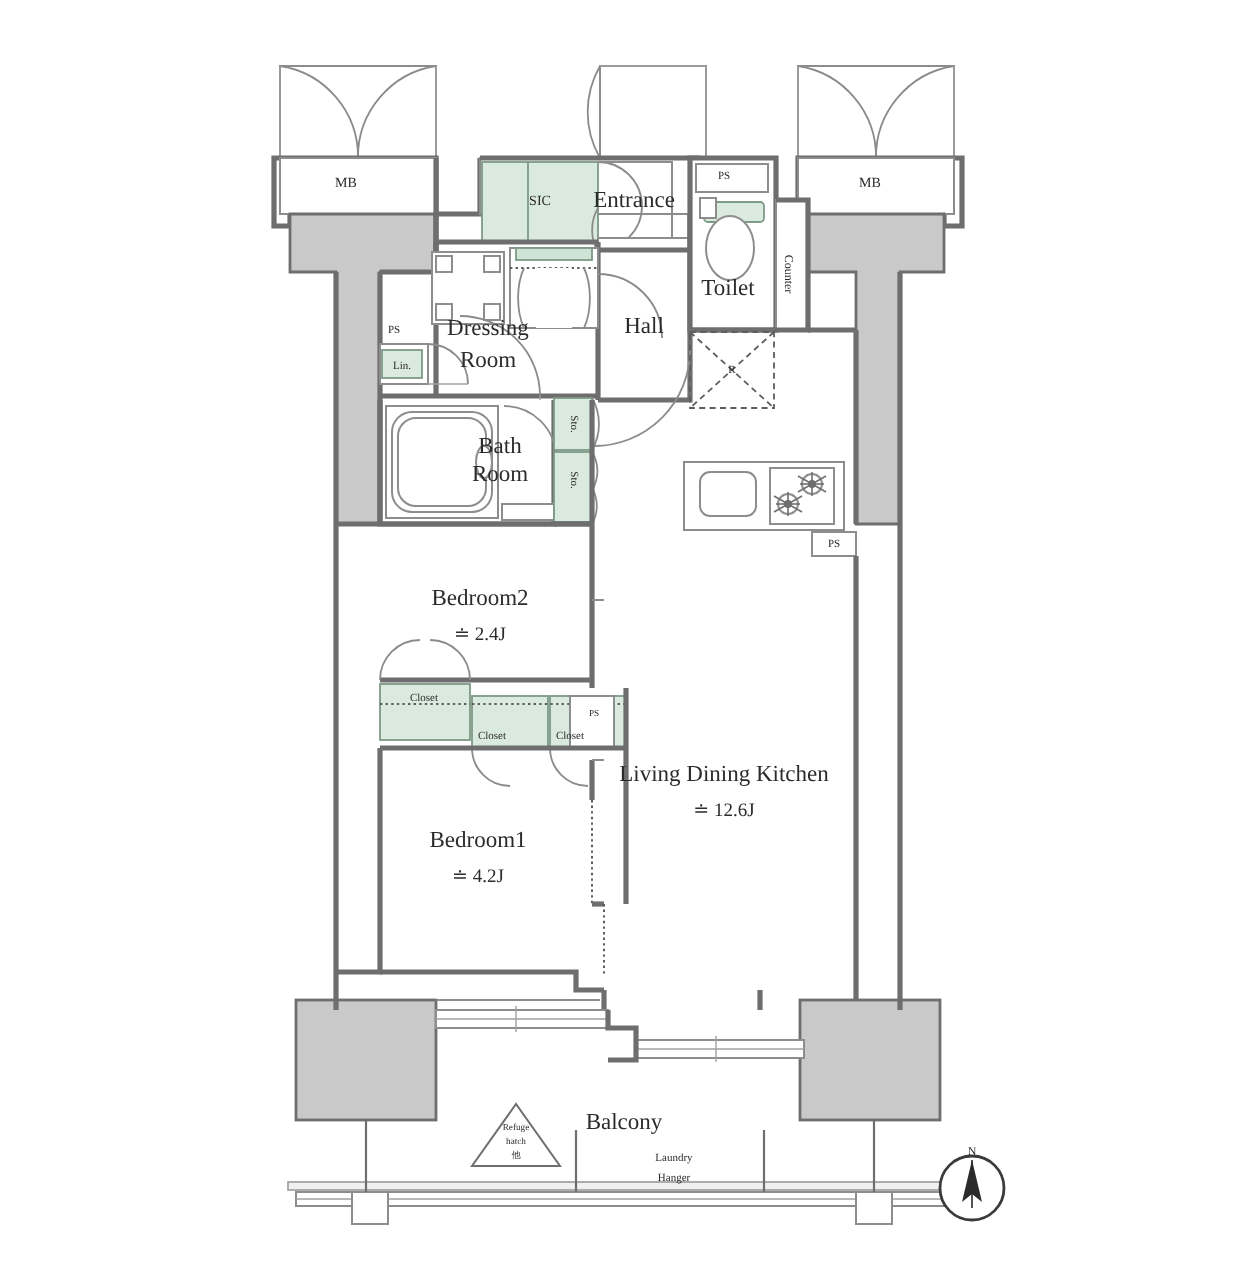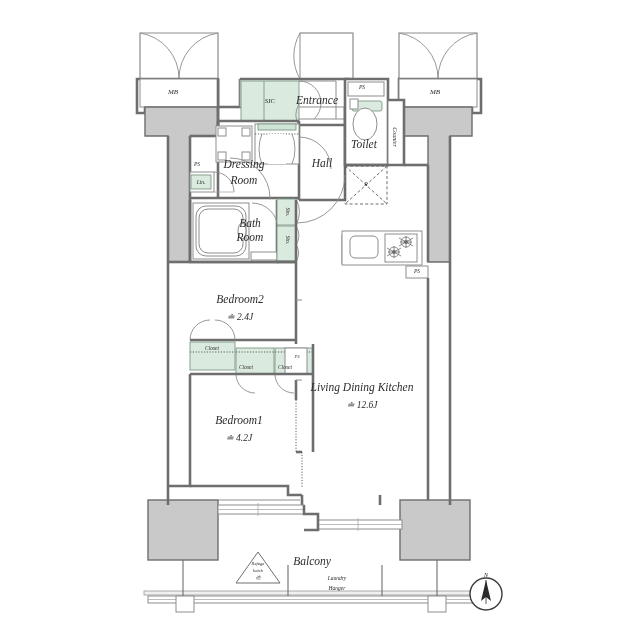--- a/index.html
+++ b/index.html
@@ -1,17 +1,17 @@
 <!DOCTYPE html>
 <html><head>
 <meta charset="utf-8">
 <style>
   html,body{margin:0;padding:0;background:#ffffff;}
   body{width:628px;height:640px;font-family:"Liberation Serif",serif;}
-  #plan{position:relative;width:628px;height:640px;overflow:hidden;background:#fde047;font-style:italic;}
+  #plan{position:relative;width:628px;height:640px;overflow:hidden;background:#fde047;}
   svg{display:block;}
   .lbl{font-family:"Liberation Serif",serif;fill:#2b2b2b;text-anchor:middle;dominant-baseline:middle;}
   .lbl-room{font-size:11.5px;}
   .lbl-area{font-size:9.5px;}
   .lbl-sm{font-size:7px;}
   .lbl-xs{font-size:5.5px;}
   .lbl-tiny{font-size:4.6px;}
   .lbl-vert{font-size:6px;}
 </style>
 </head>

